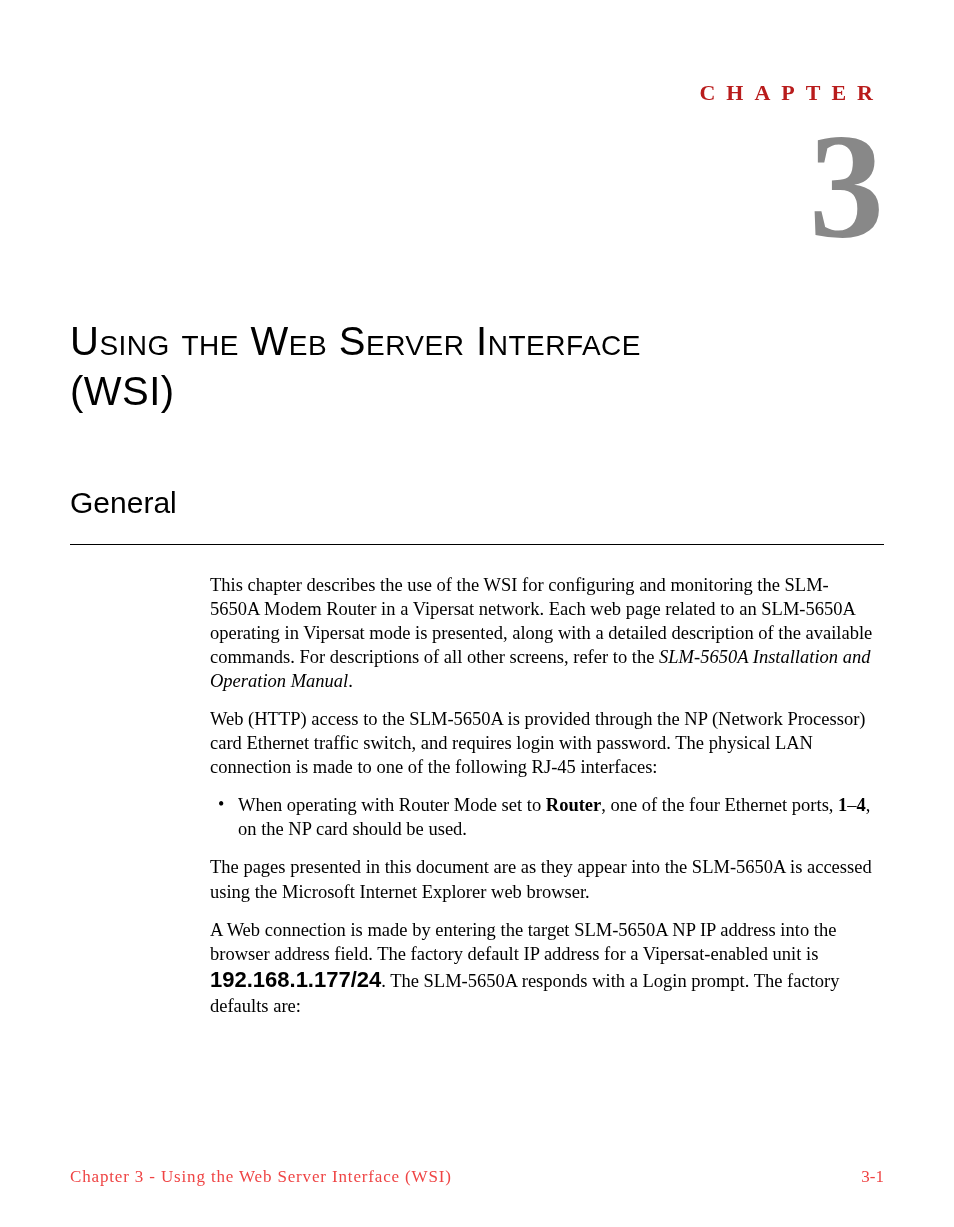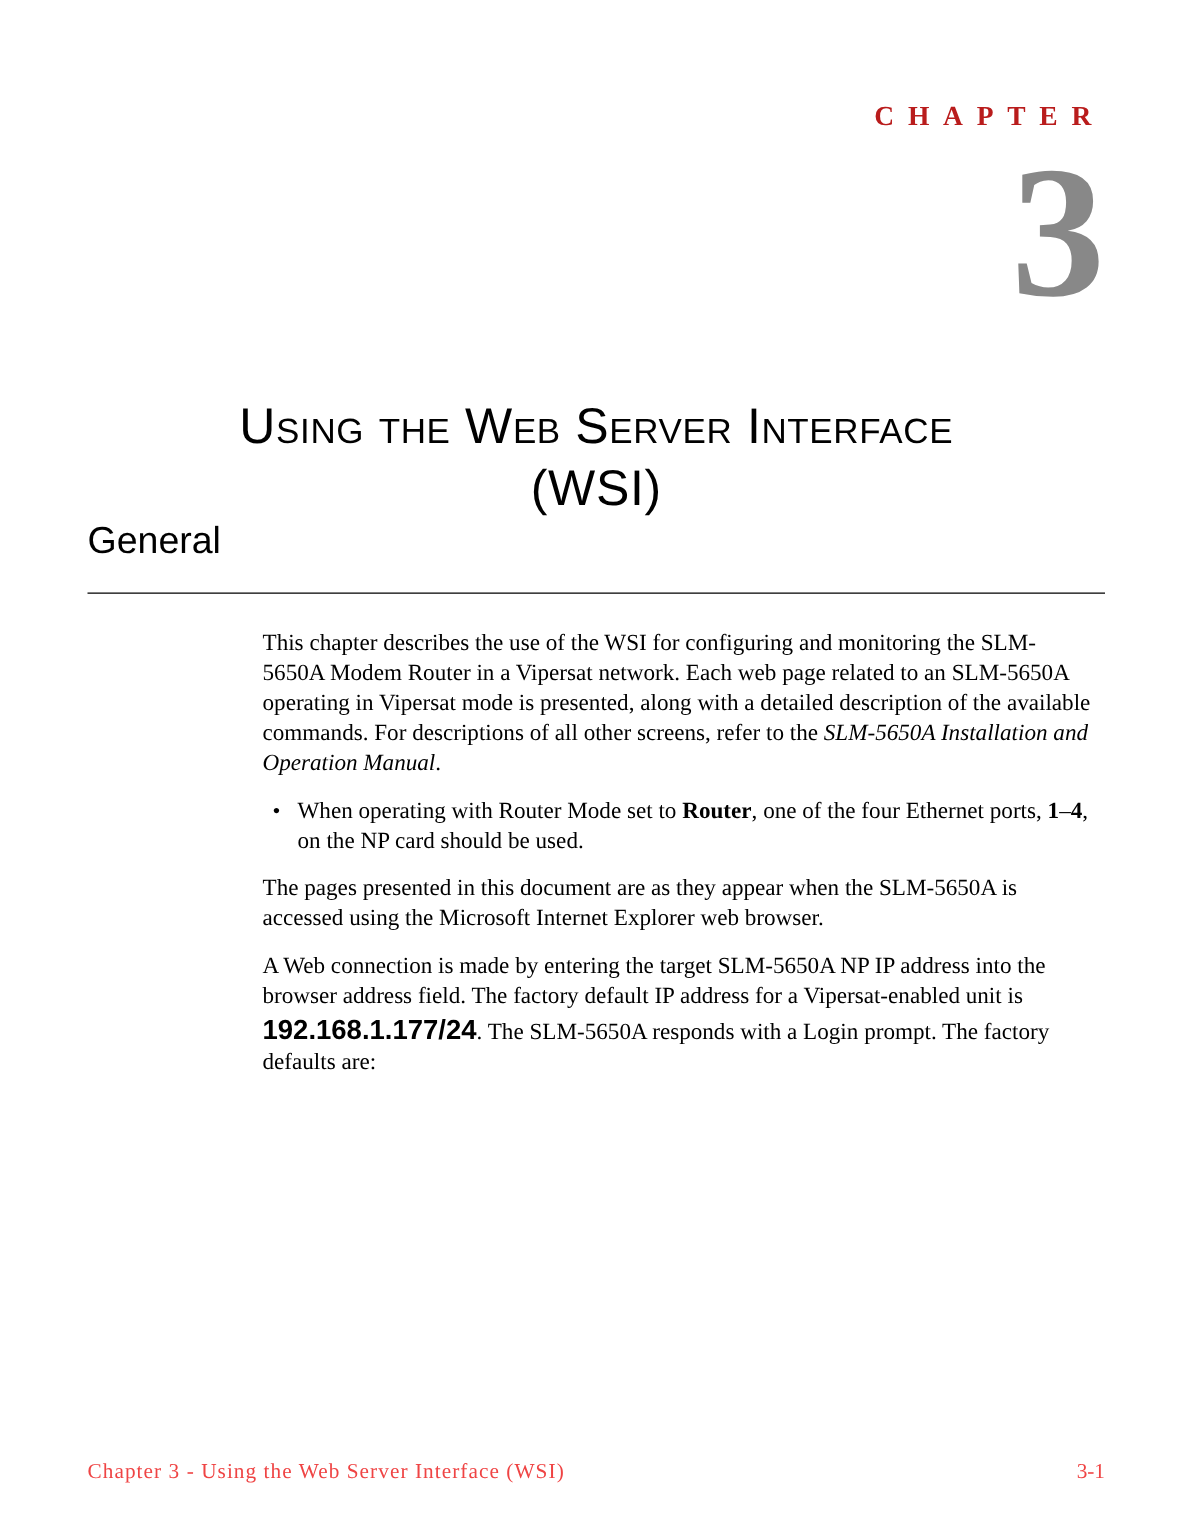--- a/index.html
+++ b/index.html
@@ -32,23 +32,23 @@
       color: #888;
       font-family: 'Times New Roman', Times, serif;
       line-height: 1;
       margin-bottom: 55px;
     }
     .chapter-title {
       font-family: Arial, Helvetica, sans-serif;
       font-size: 40px;
       font-weight: normal;
       font-variant: small-caps;
+      margin-bottom: 70px;
       line-height: 1.25;
       letter-spacing: 0.5px;
-      text-align: center;
     }
     .section-heading {
       font-family: Arial, Helvetica, sans-serif;
       font-size: 30px;
       font-weight: normal;
       border-bottom: 1px solid #000;
       padding-bottom: 24px;
       margin-bottom: 28px;
     }
     .body-content {
@@ -111,26 +111,27 @@
   <span>Using the Web Server Interface</span><br>
   <span>(WSI)</span>
 </h1>
 
 <h2 class="section-heading">General</h2>
 
 <div class="body-content">
   <p>
     <span>This chapter describes the use of the WSI for configuring and monitoring the SLM-5650A Modem Router in a Vipersat network. Each web page related to an SLM-5650A operating in Vipersat mode is presented, along with a detailed description of the available commands. For descriptions of all other screens, refer to the </span><span class="italic">SLM-5650A Installation and Operation Manual</span><span>.</span>
   </p>
+  <p>Web (HTTP) access to the SLM-5650A is provided through the NP (Network Processor) card Ethernet traffic switch, and requires login with password. The physical LAN connection is made to one of the following RJ-45 interfaces:</p>
   <ul>
     <li>
       <span>When operating with Router Mode set to </span><span class="bold">Router</span><span>, one of the four Ethernet ports, </span><span class="bold">1</span><span>–</span><span class="bold">4</span><span>, on the NP card should be used.</span>
     </li>
   </ul>
-  <p>The pages presented in this document are as they appear when the SLM-5650A is accessed using the Microsoft Internet Explorer web browser.</p>
+  <p>The pages presented in this document are as they appear into the SLM-5650A is accessed using the Microsoft Internet Explorer web browser.</p>
   <p>
     <span>A Web connection is made by entering the target SLM-5650A NP IP address into the browser address field. The factory default IP address for a Vipersat-enabled unit is </span><span class="bold" style="font-family: Arial, Helvetica, sans-serif; font-size: 22px;">192.168.1.177/24</span><span>. The SLM-5650A responds with a Login prompt. The factory defaults are:</span>
   </p>
 </div>
 
 <div class="footer">
   <span class="footer-left">Chapter 3 - Using the Web Server Interface (WSI)</span>
   <span class="footer-right">3-1</span>
 </div>
 

